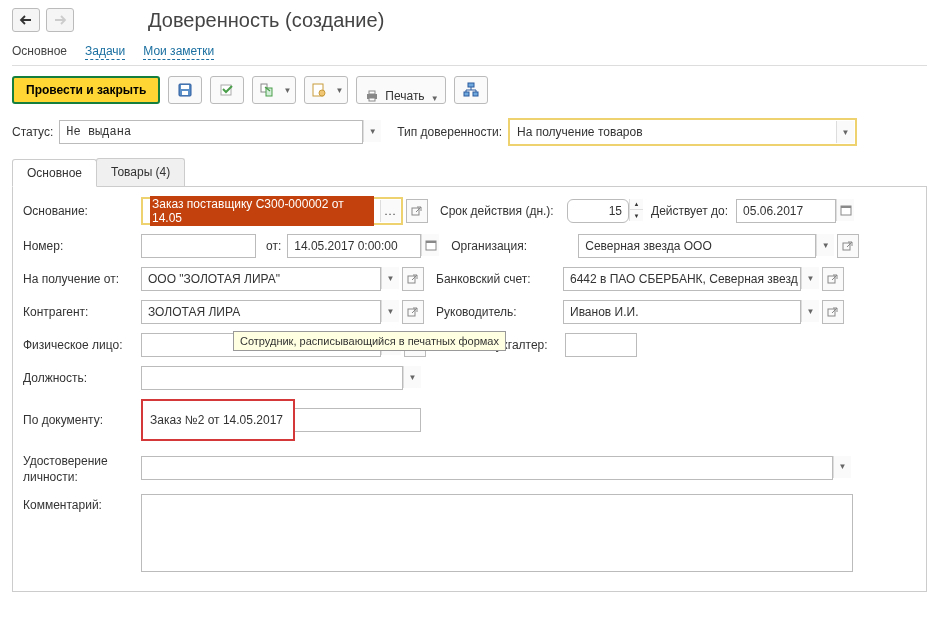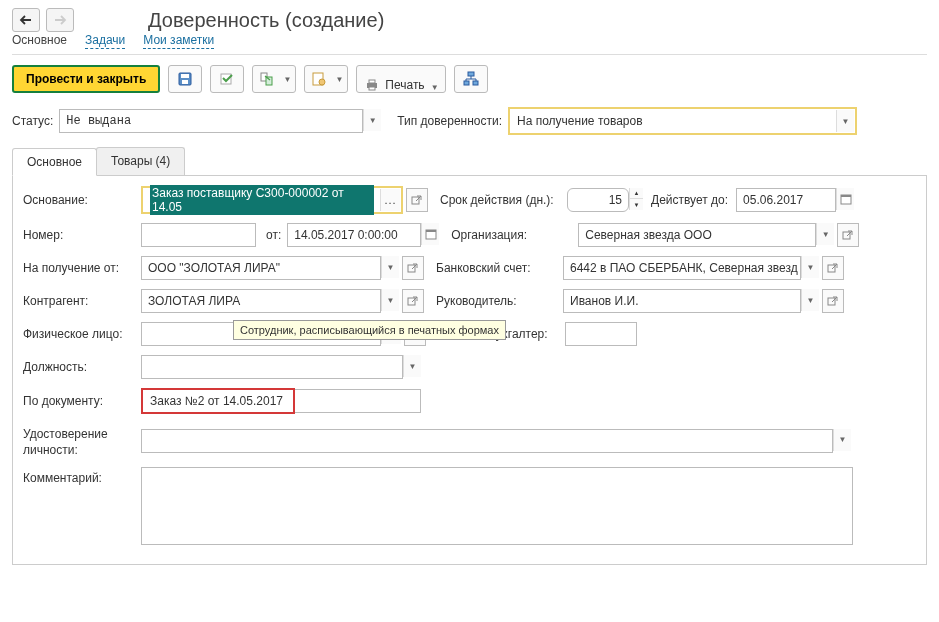--- a/index.html
+++ b/index.html
@@ -8,21 +8,21 @@
       padding: 8px 12px;
       font-family: Arial, sans-serif;
       font-size: 12px;
       color: #333;
       background: #fff;
     }
     .top-row {
       display: flex;
       align-items: center;
       gap: 6px;
-      margin-bottom: 1px;
+      margin-bottom: 12px;
     }
     .nav-btn {
       width: 28px;
       height: 24px;
       border: 1px solid #bbb;
       background: #f5f5f5;
       border-radius: 3px;
       display: flex;
       align-items: center;
       justify-content: center;
@@ -125,21 +125,21 @@
     .right-col { display: flex; align-items: center; }
     .lbl-left { width: 118px; font-size: 12px; color: #333;}
     .lbl-right { width: 127px; font-size: 12px; color: #333; margin-left: 12px;}
     .fld { height: 24px; border: 1px solid #bbb; padding: 2px 6px; font-size: 12px; background: #fff; display: flex; align-items: center; position: relative;}
     .w-num { width: 115px;}
     .w-dt { width: 134px; }
     .w-spin { width: 62px; position: relative; border-radius: 6px;}
     .dd { width: 18px; height: 22px; border-left: 1px solid #ddd; display: flex; align-items: center; justify-content: center; font-size: 8px; color: #666; cursor: pointer; background: #fafafa;}
     .ext { width: 22px; height: 24px; border: 1px solid #bbb; margin-left: 3px; display: flex; align-items: center; justify-content: center; cursor: pointer; background: #fafafa;}
     .ext svg { width: 12px; height: 12px; }
-    .sel-text { background: #0f766e; color: #fff; padding: 1px 2px;}
+    .sel-text { background: #c2410c; color: #fff; padding: 1px 2px;}
     .ellipsis-btn { width: 20px; height: 22px; border-left: 1px solid #ddd; display: flex; align-items: center; justify-content: center; cursor: pointer; font-size: 11px; letter-spacing: 1px; background: #fafafa;}
     .tooltip {
       position: absolute;
       background: #ffffe1;
       border: 1px solid #999;
       padding: 3px 6px;
       font-size: 11px;
       white-space: nowrap;
       z-index: 100;
     }
@@ -428,21 +428,21 @@
     <div class="lbl-left">Должность:</div>
     <div style="display:flex;">
       <div class="fld" style="width:262px;"></div>
       <div class="dd">▼</div>
     </div>
   </div>
 
   <div class="form-row">
     <div class="lbl-left">По документу:</div>
     <span class="highlight-red-outer">
-      <div class="fld" style="width:148px;border:none;height:20px;">
+      <div class="fld" style="width:148px;border:none;height:36px;">
         <span>Заказ №2 от 14.05.2017</span>
       </div>
     </span>
     <div class="fld" style="width:126px;border-left:none;"></div>
   </div>
 
   <div class="form-row">
     <div class="lbl-left lbl-top" style="line-height:1.3;">Удостоверение личности:</div>
     <div style="display:flex;">
       <div class="fld" style="width:692px;"></div>

